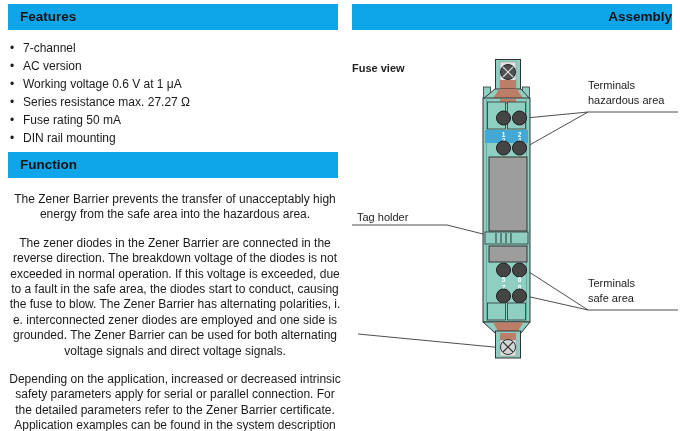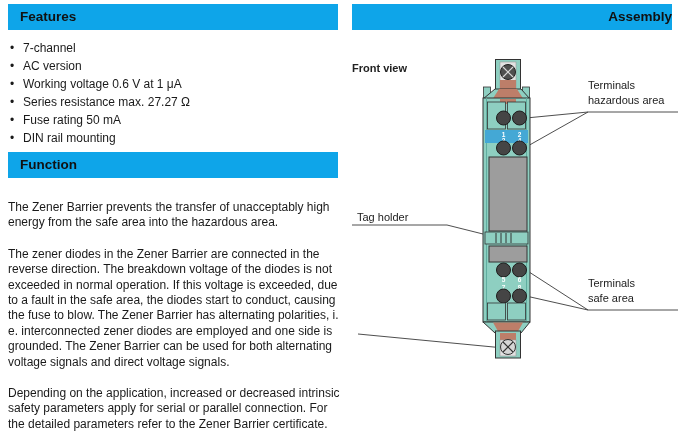--- a/index.html
+++ b/index.html
@@ -21,21 +21,21 @@
   .bullet-list{
     position:absolute;left:10px;top:39px;width:326px;
     list-style:none;margin:0;padding:0;font-size:12px;
   }
   .bullet-list li{height:18px;line-height:18px;white-space:nowrap;}
   .bullet-list .dot{display:inline-block;width:13px;color:#1a1a1a;}
   .function-text{
     position:absolute;left:8px;top:184px;width:334px;
   }
   .function-text p{
-    margin:16px 0 13px 0;font-size:12px;line-height:15.4px;color:#1a1a1a;
+    margin:8px 0 13px 0;font-size:12px;line-height:15.4px;color:#1a1a1a;text-align:center;
   }
   .col-right{position:absolute;left:345px;top:0;width:335px;height:431px;}
   .col-right svg{position:absolute;left:0;top:0;}
   .callout{
     position:absolute;font-size:11px;line-height:14.5px;color:#222;
     white-space:pre-line;
   }
   .front-view{left:7px;top:61px;font-weight:bold;}
   .co-haz{left:243px;top:78px;}
   .co-tag{left:12px;top:210px;}
@@ -165,19 +165,19 @@
       <rect x="500" y="333" width="16" height="7" fill="#bd7e69"></rect>
       <rect x="500" y="340" width="16" height="16" fill="#e2e2e2" stroke="#999" stroke-width="0.6"></rect>
       <g>
         <circle cx="508" cy="347" r="7.5" fill="#d6d6d6" stroke="#333"></circle>
         <line x1="503" y1="342" x2="513" y2="352" stroke="#333" stroke-width="1.2"></line>
         <line x1="513" y1="342" x2="503" y2="352" stroke="#333" stroke-width="1.2"></line>
       </g>
     </g>
   </svg>
 
-  <div class="callout front-view">Front view</div>
+  <div class="callout front-view">Fuse view</div>
   <div class="callout co-haz">Terminals
 hazardous area</div>
   <div class="callout co-tag">Tag holder</div>
   <div class="callout co-safe">Terminals
 safe area</div>
 </div>
 
 </body></html>

